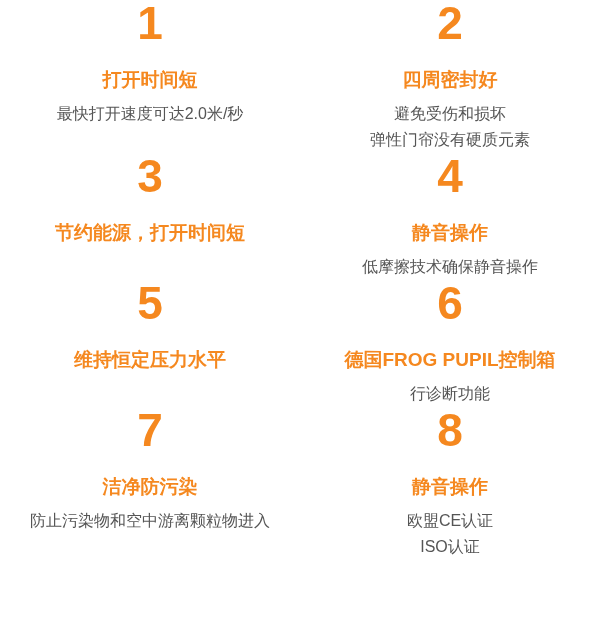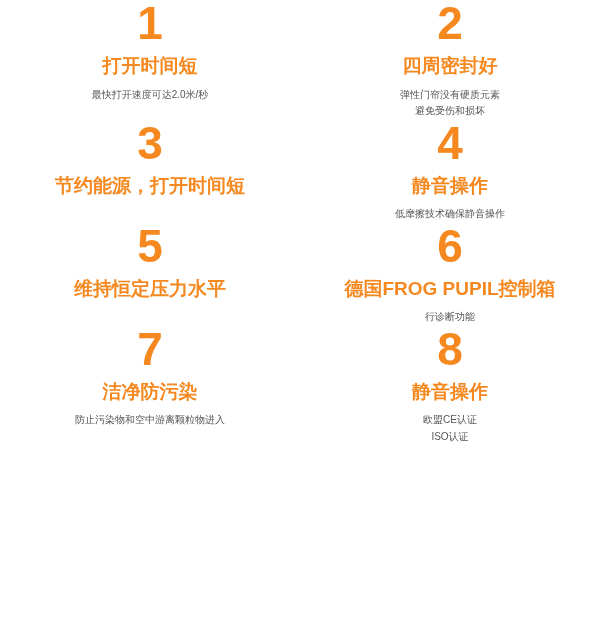--- a/index.html
+++ b/index.html
@@ -33,25 +33,25 @@
     font-weight: bold;
     font-size: 46px;
     line-height: 1.0;
     letter-spacing: 0px;
   }
   .feature-title {
     color: #f5881f;
     font-weight: bold;
     font-size: 19px;
     line-height: 1.5;
-    margin-top: 6px;
+    margin-top: 20px;
   }
   .feature-desc {
     color: #555555;
-    font-size: 10px;
+    font-size: 16px;
     line-height: 1.65;
     margin-top: 6px;
   }
   .feature-desc div {
     white-space: nowrap;
   }
 
   .feature-7 .feature-desc div,
   .feature-1 .feature-desc div { white-space: nowrap; }
 </style>
@@ -65,22 +65,22 @@
     <div class="feature-title">打开时间短</div>
     <div class="feature-desc">
       <div>最快打开速度可达2.0米/秒</div>
     </div>
   </div>
 
   <div class="feature feature-2 row-1">
     <div class="feature-number">2</div>
     <div class="feature-title">四周密封好</div>
     <div class="feature-desc">
+      <div>避免受伤和损坏</div>
       <div>弹性门帘没有硬质元素</div>
-      <div>避免受伤和损坏</div>
     </div>
   </div>
 
   <div class="feature feature-3 row-2">
     <div class="feature-number">3</div>
     <div class="feature-title">节约能源，打开时间短</div>
   </div>
 
   <div class="feature feature-4 row-2">
     <div class="feature-number">4</div>

